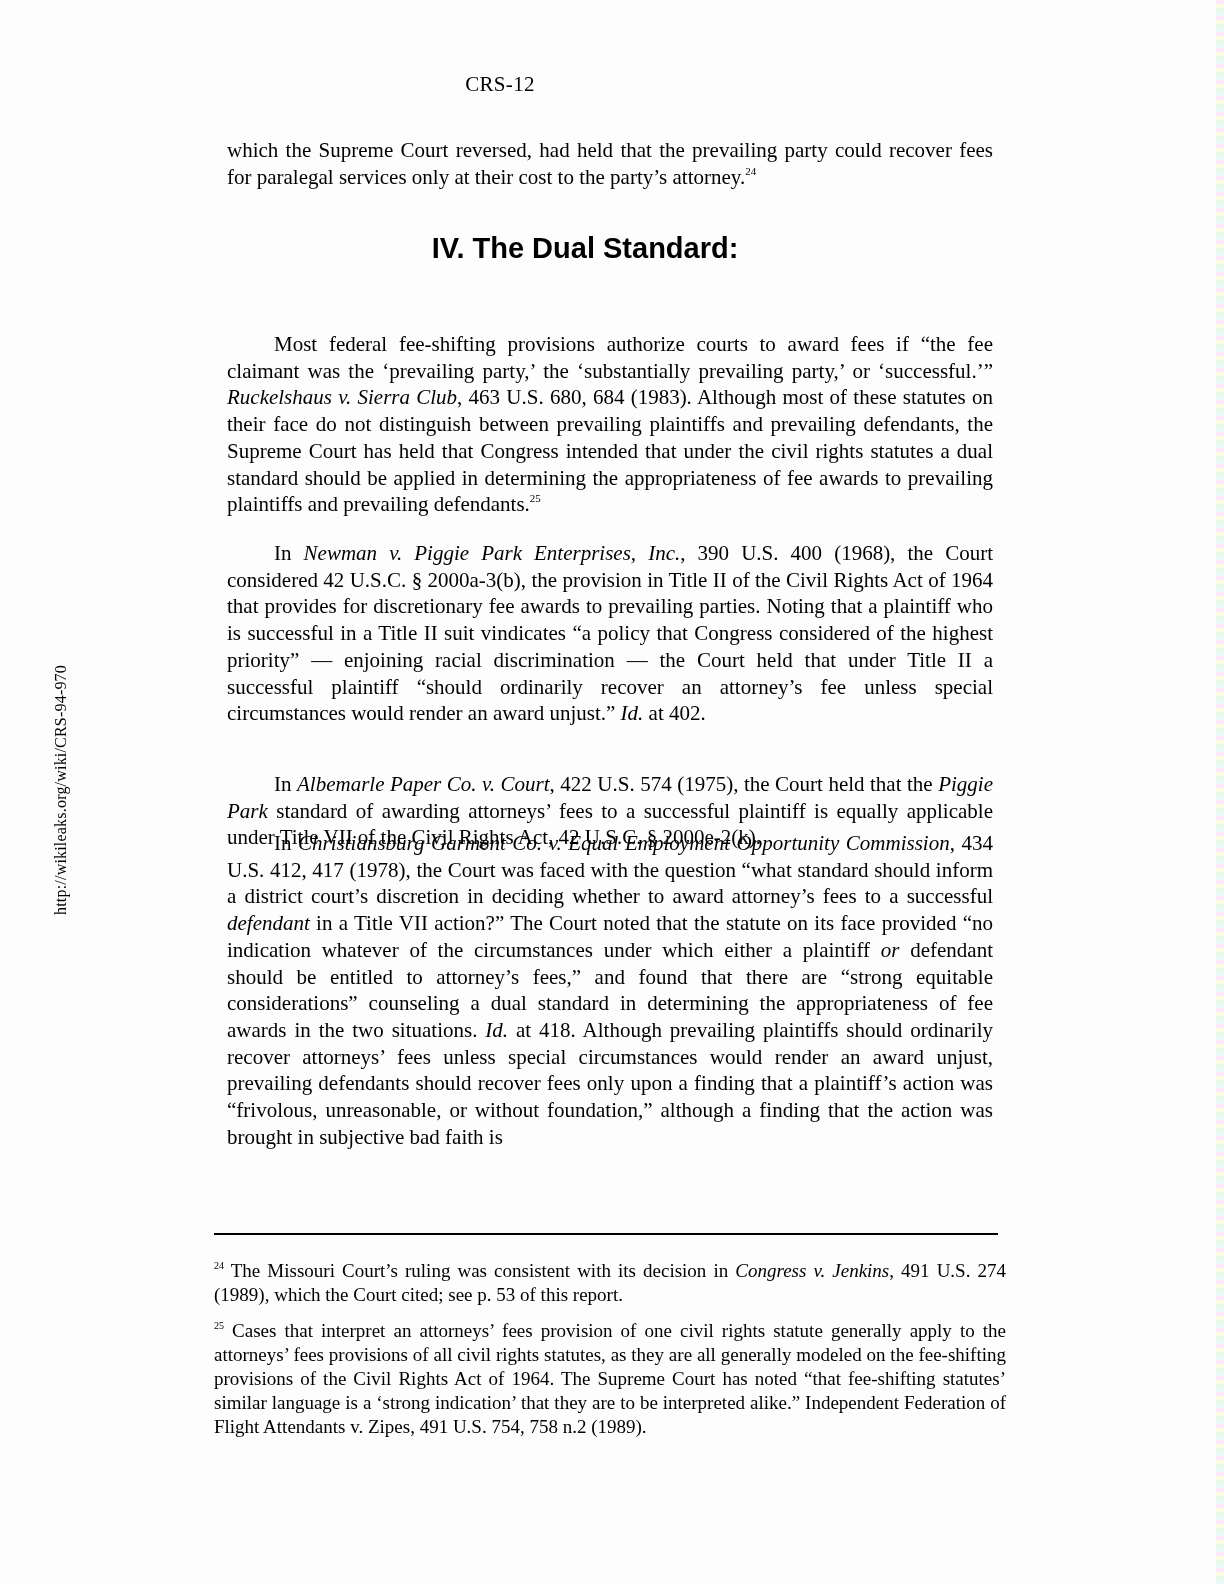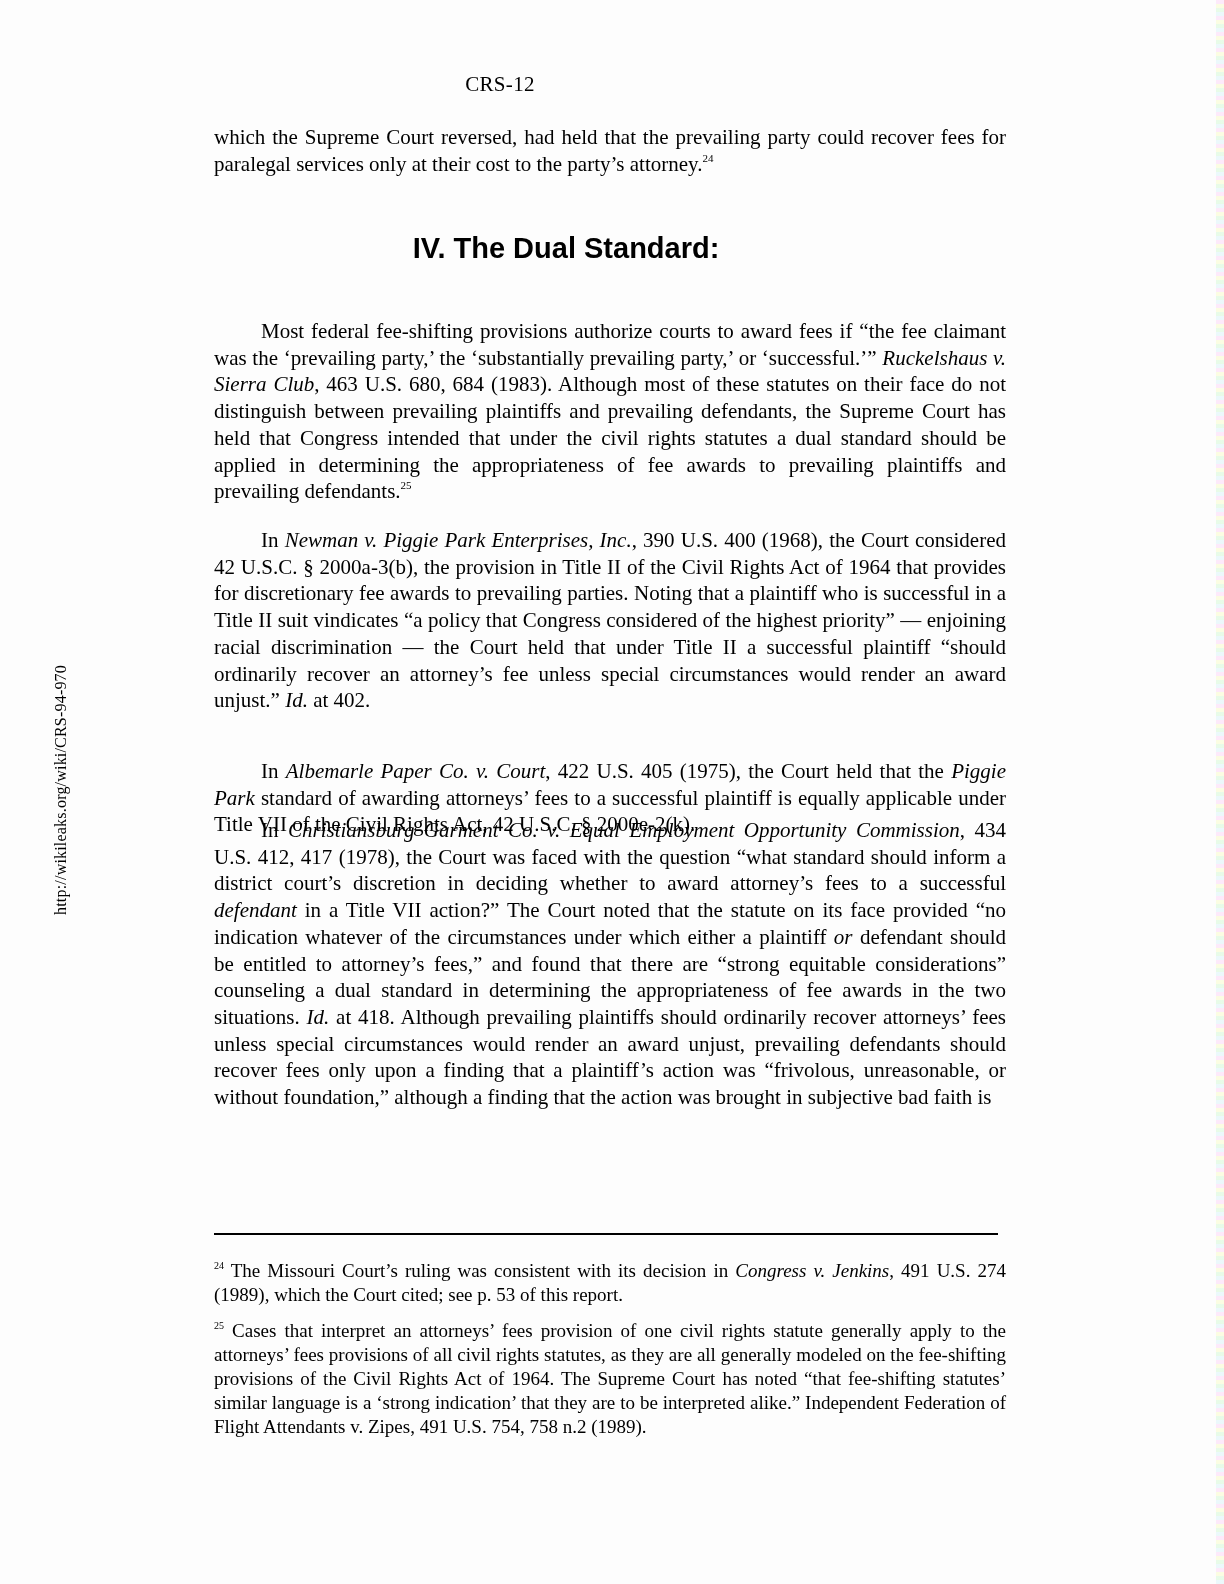--- a/index.html
+++ b/index.html
@@ -13,28 +13,28 @@
   }
   .page-number {
     position: absolute; left: 0; width: 1000px; top: 72px;
     text-align: center; font-size: 21px; letter-spacing: 0.3px;
   }
   .body-text {
     position: absolute; left: 214px; width: 792px;
     font-size: 21px; line-height: 26.7px;
     text-align: justify;
   }
-  .body-text p { margin: 0; }
+  .body-text p { margin: 13px; }
   .indent { text-indent: 47px; }
   sup { font-size: 11px; line-height: 0; vertical-align: 9px; }
   .heading {
     position: absolute; left: 0; width: 1132px; top: 231px;
     text-align: center;
     font-family: "Liberation Sans", "DejaVu Sans", sans-serif;
-    font-weight: bold; font-size: 29px; line-height: 34px;
+    font-weight: bold; font-size: 29px; line-height: 34px; padding-left: 19px;
   }
   .heading div { display: block; }
   .rule {
     position: absolute; left: 214px; width: 784px; top: 1233px;
     height: 2px; background: #000;
   }
   .footnotes {
     position: absolute; left: 214px; width: 792px; top: 1259px;
     font-size: 19px; line-height: 24px; text-align: justify;
   }
@@ -79,21 +79,21 @@
   </div>
 
   <div class="body-text" style="top:527px;">
     <p class="indent">
       <span>In </span><i>Newman v. Piggie Park Enterprises, Inc.</i><span>, 390 U.S. 400 (1968), the Court considered 42 U.S.C. § 2000a-3(b), the provision in Title II of the Civil Rights Act of 1964 that provides for discretionary fee awards to prevailing parties. Noting that a plaintiff who is successful in a Title II suit vindicates “a policy that Congress considered of the highest priority” — enjoining racial discrimination — the Court held that under Title II a successful plaintiff “should ordinarily recover an attorney’s fee unless special circumstances would render an award unjust.” </span><i>Id.</i><span> at 402.</span>
     </p>
   </div>
 
   <div class="body-text" style="top:758px;">
     <p class="indent">
-      <span>In </span><i>Albemarle Paper Co. v. Court</i><span>, 422 U.S. 405 (1975), the Court held that the </span><i>Piggie Park</i><span> standard of awarding attorneys’ fees to a successful plaintiff is equally applicable under Title VII of the Civil Rights Act, 42 U.S.C. § 2000e-2(k).</span>
+      <span>In </span><i>Albemarle Paper Co. v. Court</i><span>, 422 U.S. 574 (1975), the Court held that the </span><i>Piggie Park</i><span> standard of awarding attorneys’ fees to a successful plaintiff is equally applicable under Title VII of the Civil Rights Act, 42 U.S.C. § 2000e-2(k).</span>
     </p>
   </div>
 
   <div class="body-text" style="top:817px;">
     <p class="indent">
       <span>In </span><i>Christiansburg Garment Co. v. Equal Employment Opportunity Commission</i><span>, 434 U.S. 412, 417 (1978), the Court was faced with the question “what standard should inform a district court’s discretion in deciding whether to award attorney’s fees to a successful </span><i>defendant</i><span> in a Title VII action?” The Court noted that the statute on its face provided “no indication whatever of the circumstances under which either a plaintiff </span><i>or</i><span> defendant should be entitled to attorney’s fees,” and found that there are “strong equitable considerations” counseling a dual standard in determining the appropriateness of fee awards in the two situations. </span><i>Id.</i><span> at 418. Although prevailing plaintiffs should ordinarily recover attorneys’ fees unless special circumstances would render an award unjust, prevailing defendants should recover fees only upon a finding that a plaintiff’s action was “frivolous, unreasonable, or without foundation,” although a finding that the action was brought in subjective bad faith is</span>
     </p>
   </div>
 
   <div class="rule"></div>

